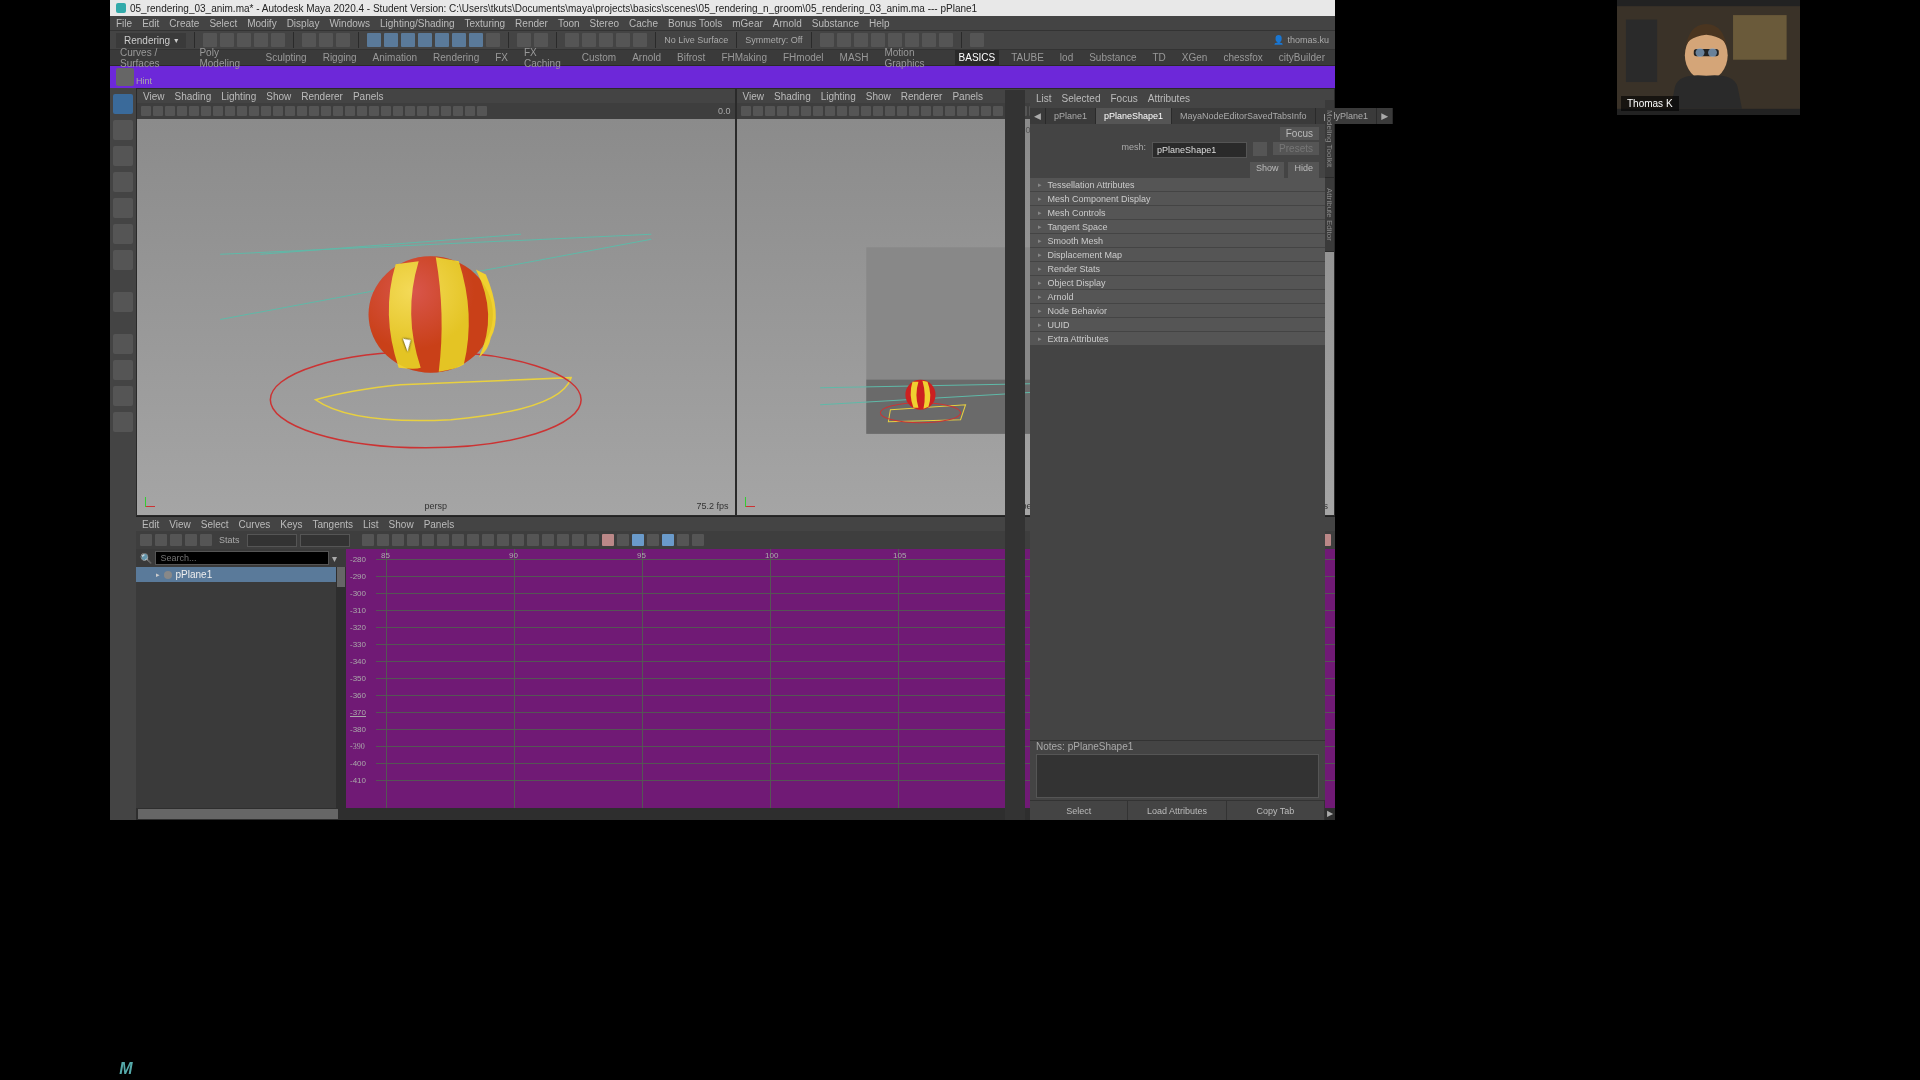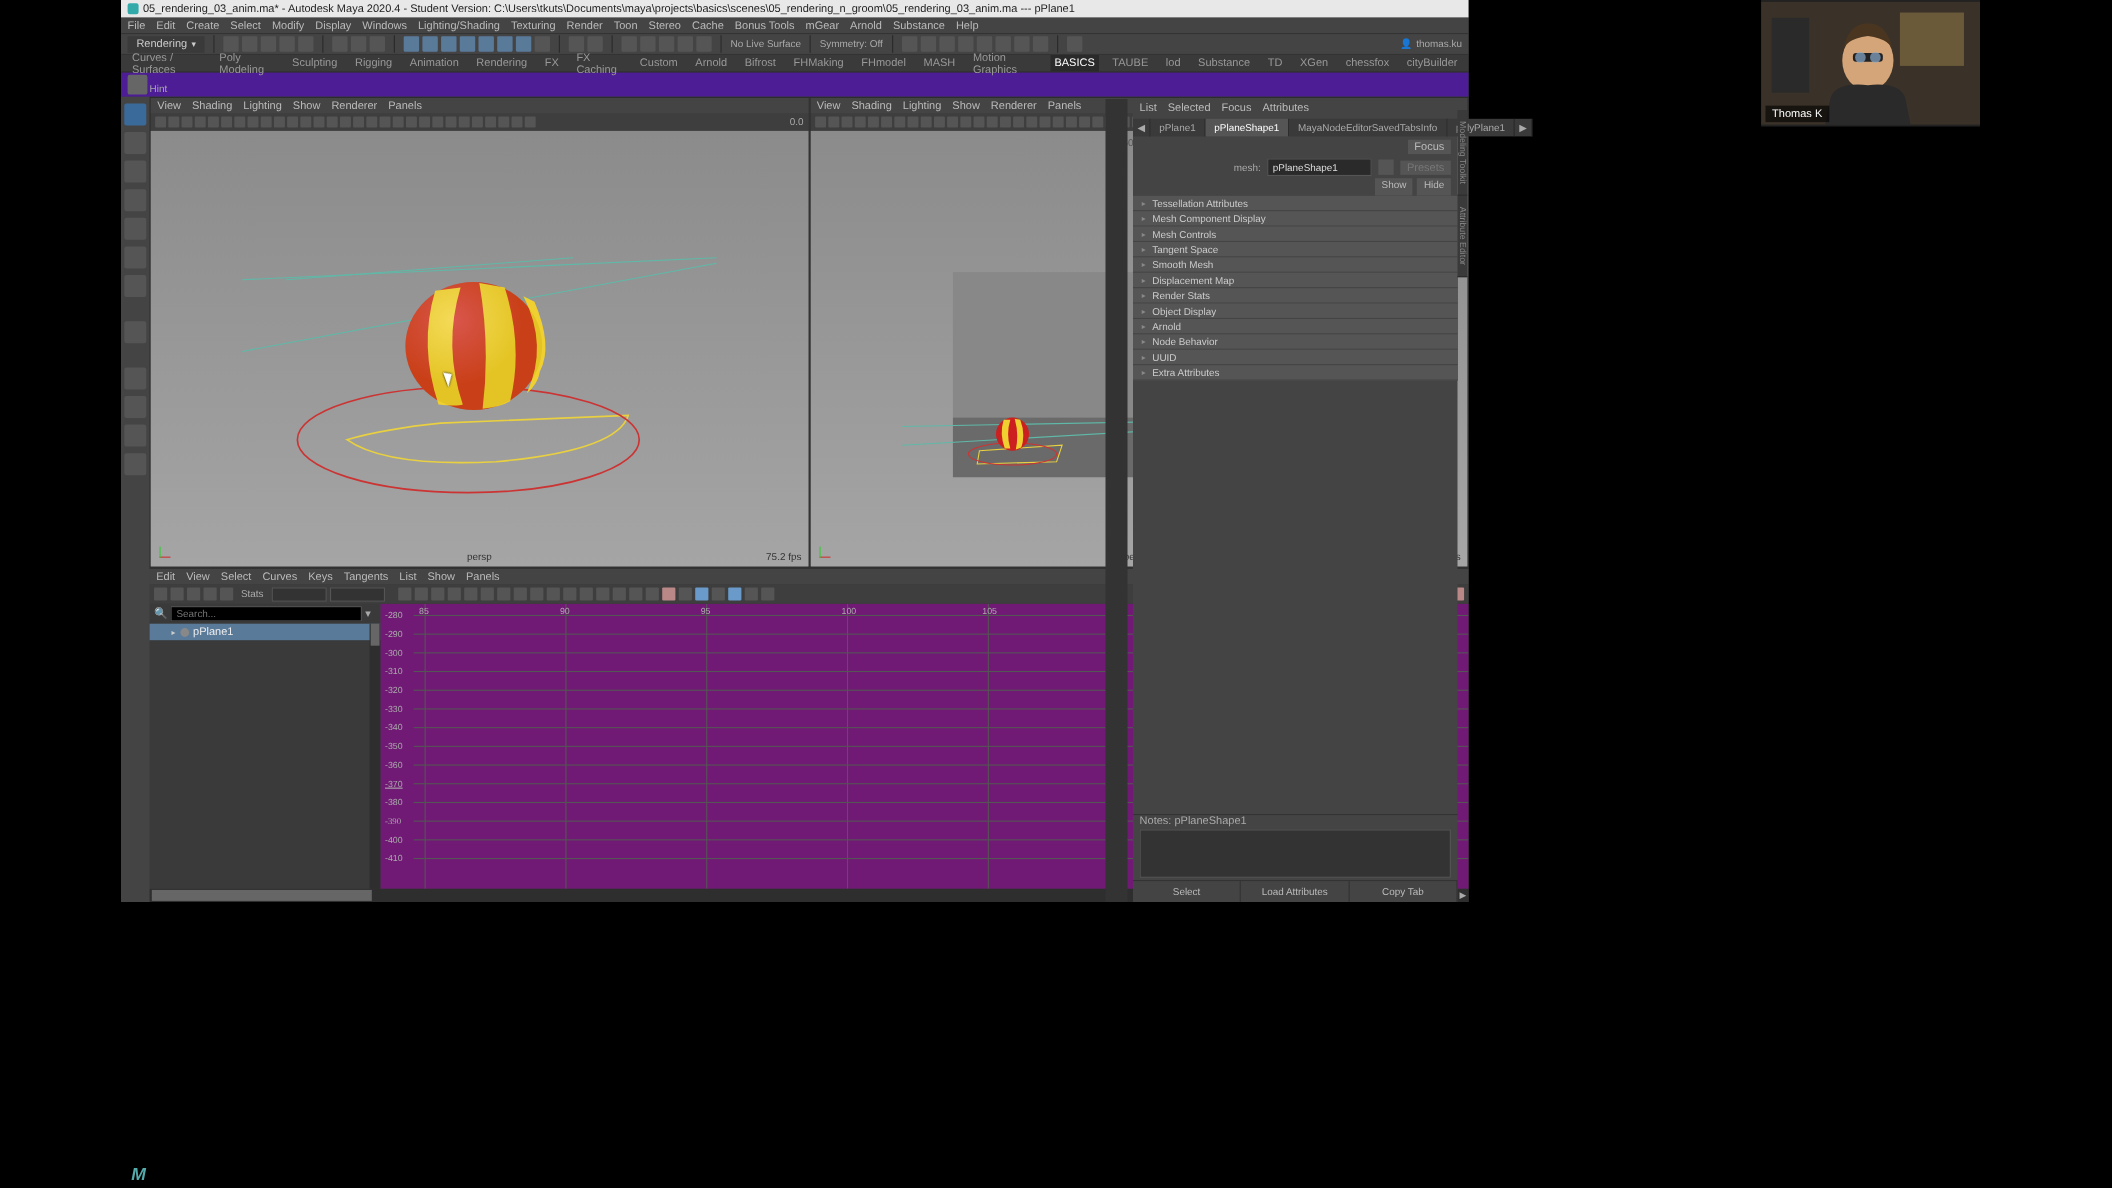--- a/index.html
+++ b/index.html
@@ -15,21 +15,21 @@
 .icon-btn { width: 14px; height: 14px; background: #555; border: none; border-radius: 1px; display: inline-block; }
 .icon-btn.active { background: #5a7a9a; }
 .icon-strip { display: flex; gap: 3px; align-items: center; }
 .sep { width: 1px; height: 16px; background: #2a2a2a; margin: 0 2px; }
 .info-text { color: #aaa; font-size: 9px; }
 .shelfbar .user { margin-left: auto; color: #aaa; font-size: 9px; display: flex; align-items: center; gap: 3px; }
 .shelfbar .user::before { content: "👤"; font-size: 9px; }
 .tabbar { height: 16px; background: #3a3a3a; display: flex; align-items: center; padding: 0 6px; gap: 8px; color: #999; font-size: 9px; border-bottom: 1px solid #2a2a2a; }
 .tabbar span { padding: 2px 4px; cursor: pointer; }
 .tabbar .active { color: #fff; background: #2a2a2a; }
-.shelf-icons { height: 22px; background: #4c1d95; display: flex; align-items: center; padding: 2px 6px; }
+.shelf-icons { height: 22px; background: #6d28d9; display: flex; align-items: center; padding: 2px 6px; }
 .shelf-icons .big-icon { width: 18px; height: 18px; background: #666; margin-right: 2px; border-radius: 2px; }
 .main { display: flex; height: calc(100% - 16px - 14px - 20px - 16px - 22px); }
 .left-tools { width: 26px; background: #444; display: flex; flex-direction: column; align-items: center; gap: 6px; padding-top: 6px; }
 .tool { width: 20px; height: 20px; background: #555; border-radius: 2px; }
 .tool.sel { background: #3a6a9a; }
 .center { flex: 1; display: flex; flex-direction: column; }
 .viewports-row { height: 428px; display: flex; }
 .viewport { flex: 1; display: flex; flex-direction: column; border: 1px solid #2a2a2a; background: #444; position: relative; }
 .vp-menu { height: 14px; background: #444; display: flex; align-items: center; gap: 10px; padding: 0 6px; color: #bbb; font-size: 9px; }
 .vp-icons { height: 16px; background: #3e3e3e; display: flex; align-items: center; gap: 2px; padding: 0 4px; }
@@ -73,41 +73,41 @@
 
 
 .right-panel { position: absolute; right: 10px; top: 90px; width: 295px; bottom: 0; background: #444; display:flex; flex-direction:column; }
 .rp-header { height: 16px; display: flex; align-items: center; gap: 10px; color: #bbb; font-size: 9px; padding: 0 6px; }
 .rp-tabs { height: 18px; display: flex; align-items: flex-end; }
 .rp-tab { padding: 3px 8px; font-size: 9px; color: #aaa; background: #3a3a3a; border-right: 1px solid #2a2a2a; }
 .rp-tab.active { background: #555; color: #fff; }
 .rp-tab.arrow { padding: 3px 4px; }
 .rp-focusrow { height: 18px; display: flex; align-items: center; justify-content: flex-end; gap: 6px; padding: 0 6px; color: #bbb; font-size: 9px; }
 .rp-focusrow .btn { padding: 1px 6px; background: #555; }
-.rp-meshrow { height: 20px; display: flex; align-items: center; gap: 6px; padding: 0 6px; }
+.rp-meshrow { height: 20px; display: flex; align-items: flex-start; gap: 6px; padding: 0 6px; }
 .rp-meshrow label { color: #aaa; font-size: 9px; margin-left: auto; }
 .rp-meshrow input { width: 95px; background: #2a2a2a; border: 1px solid #555; color: #ddd; font-size: 9px; padding: 2px 4px; }
 .rp-meshrow .filter { width: 14px; height: 14px; background: #555; }
 .rp-showhide { height: 16px; display: flex; justify-content: flex-end; gap: 4px; padding: 0 6px; }
 .rp-showhide .b { padding: 1px 6px; color: #bbb; background: #555; font-size: 9px; }
 .rp-sections { background: #444; }
 .rp-sec { height: 14px; background: #555; color: #ccc; font-size: 9px; display: flex; align-items: center; padding: 0 8px; gap: 6px; border-bottom: 1px solid #444; cursor: pointer; }
 .rp-sec::before { content: "▸"; color: #888; font-size: 7px; }
 .rp-notes { margin-top: auto; padding: 0 6px; color: #aaa; font-size: 9px; border-top: 1px solid #333; }
 .rp-notes textarea { width: 100%; height: 44px; background: #333; border: 1px solid #555; margin-top: 2px; resize: none; }
 .rp-bottom { height: 20px; display: flex; border-top: 1px solid #333; }
 .rp-bottom .b { flex:1; display:flex; align-items:center; justify-content:center; color:#bbb; font-size:9px; border-right:1px solid #333; cursor:pointer; }
 .maya-logo { position:absolute; left:112px; bottom:0; width:28px; height:22px; color:#5aa; font-size:16px; font-weight:bold; font-style:italic; display:flex; align-items:center; justify-content:center; }
 .right-vtabs { position:absolute; right:0; top:100px; width:10px; height:400px; }
 .right-vtabs .vt { writing-mode:vertical-rl; color:#888; font-size:8px; padding:10px 0; background:#3a3a3a; border-bottom:1px solid #2a2a2a; }
 
 .stats-box { background:#333; border:1px solid #555; color:#aaa; font-size:9px; padding:1px 4px; width:50px; height:13px; }
 
 
-.webcam { position: absolute; right: 120px; top: 0; width: 199px; height: 115px; background: #222; }
+.webcam { position: absolute; right: 120px; top: 0; width: 183px; height: 115px; background: #222; }
 .webcam .name { position: absolute; left: 4px; bottom: 4px; background: rgba(0,0,0,.6); color: #fff; font-size: 10px; padding: 2px 6px; }
 .webcam svg { width: 100%; height: 100%; }
 
 .render-bg { position:absolute; right:310px; top:90px; bottom:0; width:20px; background:#333; }
 </style>
 </head>
 <body>
 
 <div class="app">
   <div class="titlebar">

